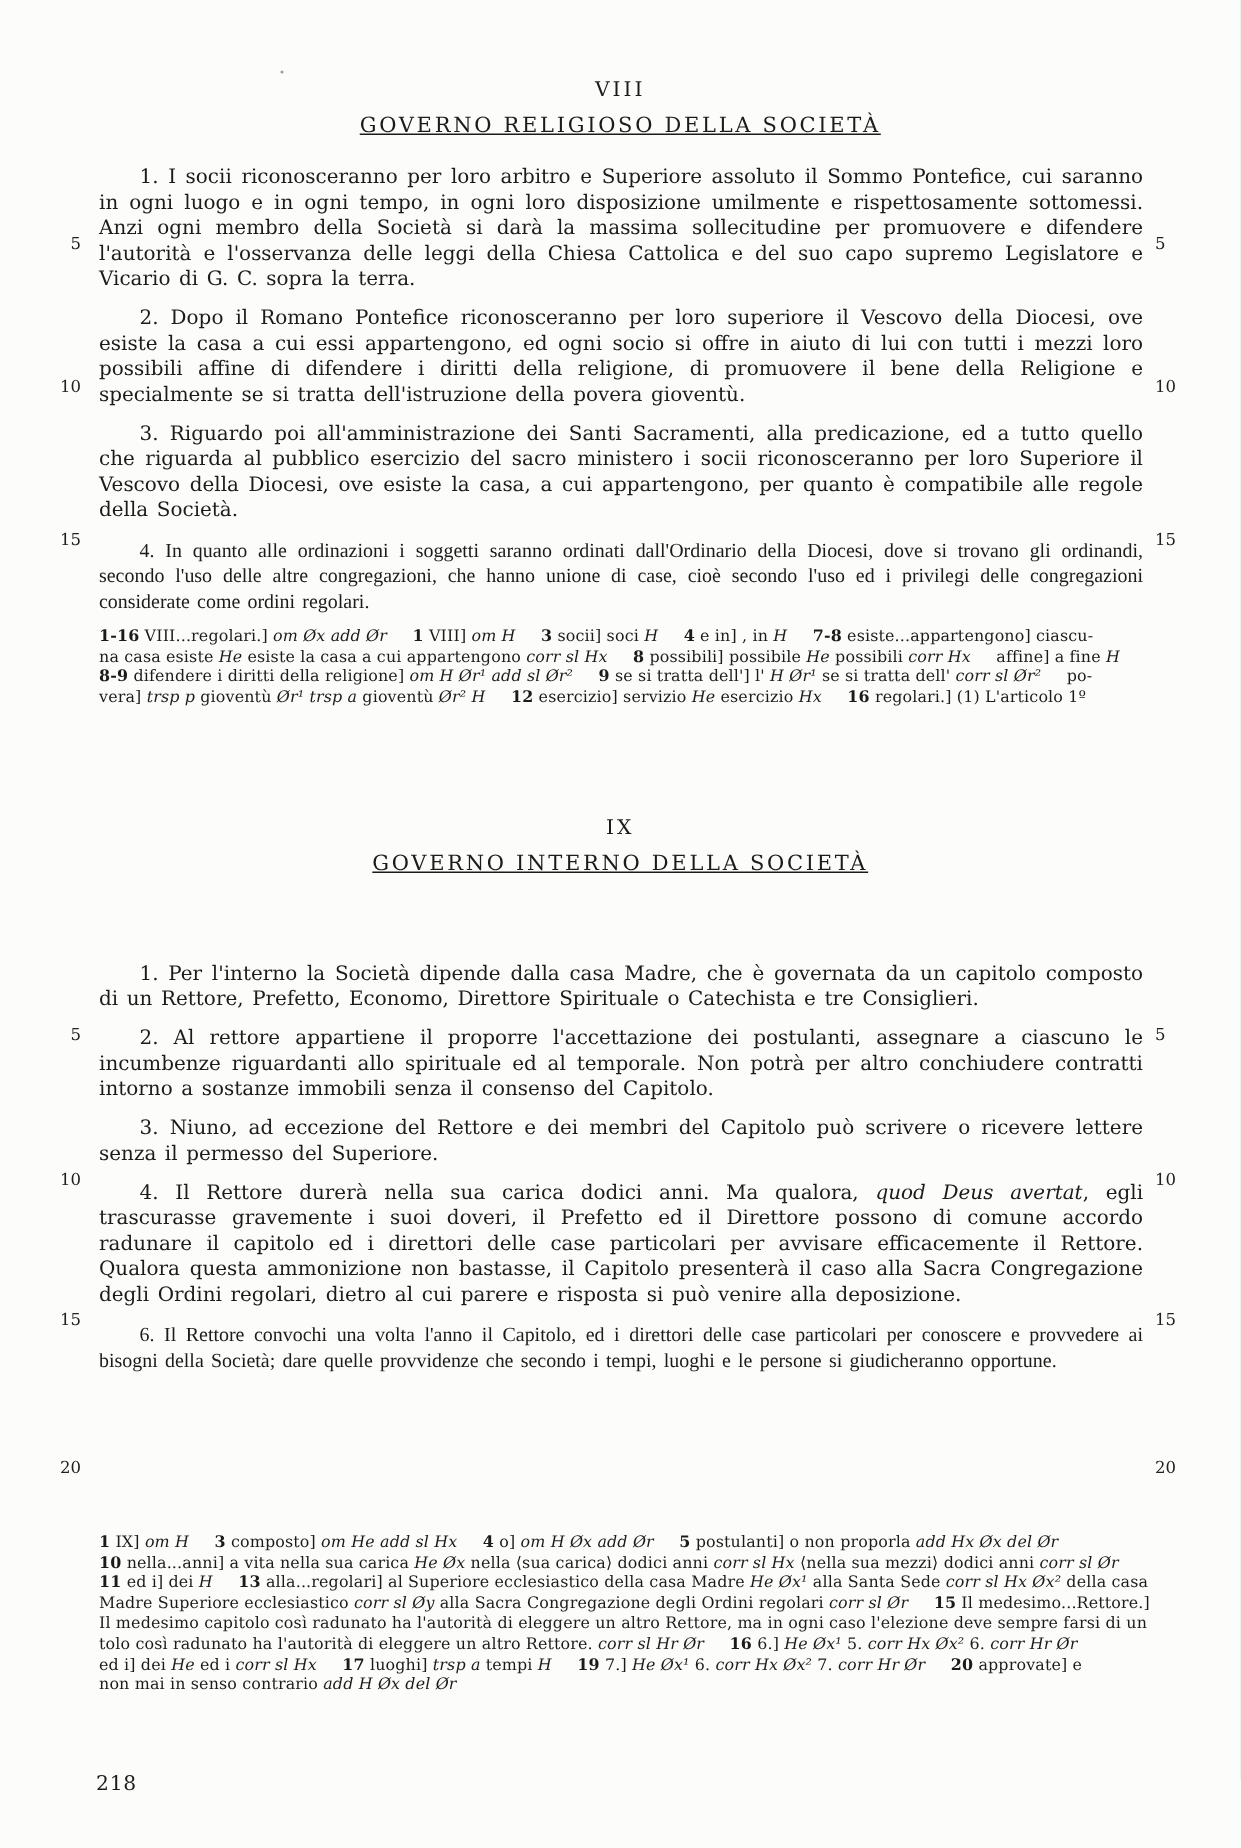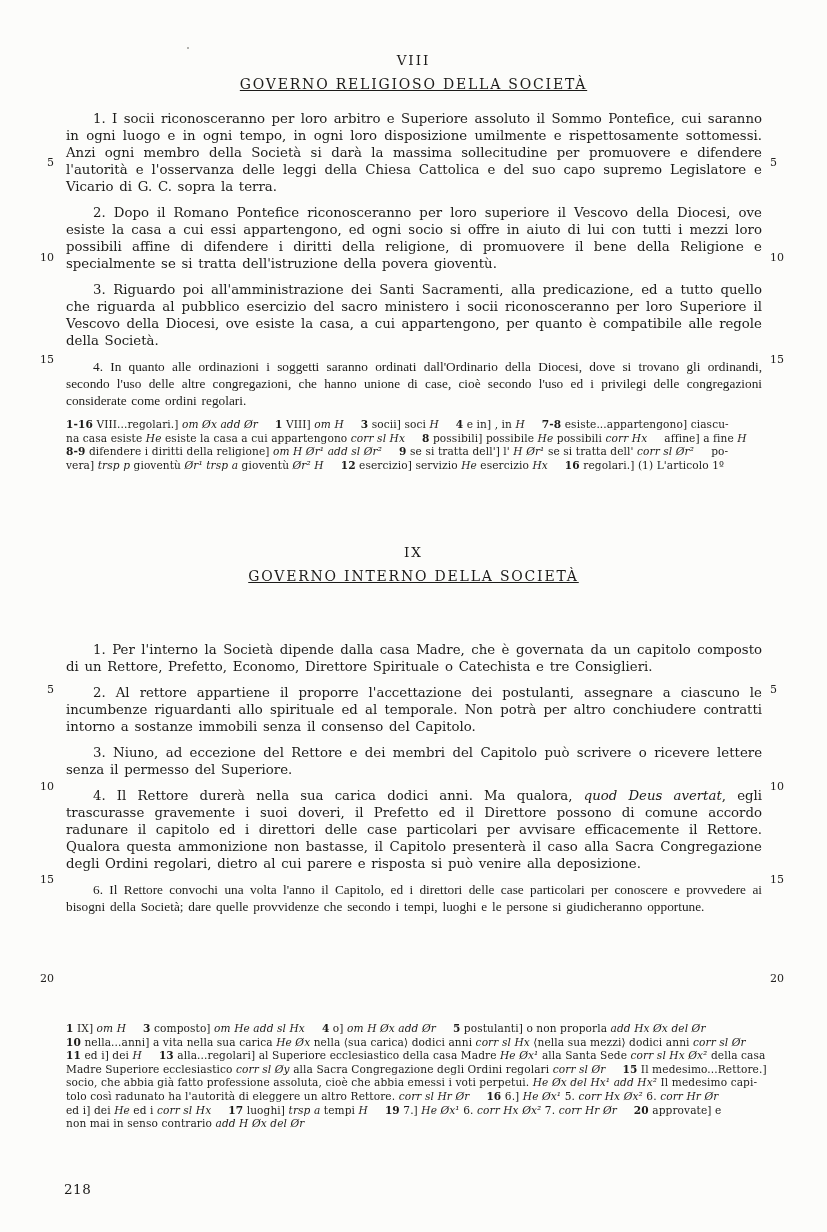--- a/index.html
+++ b/index.html
@@ -94,21 +94,21 @@
       <p><span>3. Niuno, ad eccezione del Rettore e dei membri del Capitolo può scrivere o ricevere lettere senza il permesso del Superiore.</span></p>
       <p><span>4. Il Rettore durerà nella sua carica dodici anni. Ma qualora, </span><span class="it">quod Deus avertat</span><span>, egli trascurasse gravemente i suoi doveri, il Prefetto ed il Direttore possono di comune accordo radunare il capitolo ed i direttori delle case particolari per avvisare efficacemente il Rettore. Qualora questa ammonizione non bastasse, il Capitolo presenterà il caso alla Sacra Congregazione degli Ordini regolari, dietro al cui parere e risposta si può venire alla deposizione.</span></p>
       <p><span>6. Il Rettore convochi una volta l'anno il Capitolo, ed i direttori delle case particolari per conoscere e provvedere ai bisogni della Società; dare quelle provvidenze che secondo i tempi, luoghi e le persone si giudicheranno opportune.</span></p>
     </div>
 
   <div class="apparatus" style="top:1022px;">
       <div class="app-line"><span class="bd">1</span><span> IX] </span><span class="it">om H</span><span class="gap"></span><span class="bd">3</span><span> composto] </span><span class="it">om He add sl Hx</span><span class="gap"></span><span class="bd">4</span><span> o] </span><span class="it">om H Øx add Ør</span><span class="gap"></span><span class="bd">5</span><span> postulanti] o non proporla </span><span class="it">add Hx Øx del Ør</span></div>
       <div class="app-line"><span class="bd">10</span><span> nella...anni] a vita nella sua carica </span><span class="it">He Øx</span><span> nella ⟨sua carica⟩ dodici anni </span><span class="it">corr sl Hx</span><span> ⟨nella sua mezzi⟩ dodici anni </span><span class="it">corr sl Ør</span></div>
       <div class="app-line"><span class="bd">11</span><span> ed i] dei </span><span class="it">H</span><span class="gap"></span><span class="bd">13</span><span> alla...regolari] al Superiore ecclesiastico della casa Madre </span><span class="it">He Øx¹</span><span> alla Santa Sede </span><span class="it">corr sl Hx Øx²</span><span> della casa</span></div>
       <div class="app-line"><span>Madre Superiore ecclesiastico </span><span class="it">corr sl Øy</span><span> alla Sacra Congregazione degli Ordini regolari </span><span class="it">corr sl Ør</span><span class="gap"></span><span class="bd">15</span><span> Il medesimo...Rettore.]</span></div>
-      <div class="app-line"><span>socio, che abbia già fatto professione assoluta, cioè che abbia emessi i voti perpetui. </span><span class="it">He Øx del Hx¹ add Hx²</span><span> Il medesimo capi-</span></div>
+      <div class="app-line"><span>Il medesimo capitolo così radunato ha l'autorità di eleggere un altro Rettore, ma in ogni caso l'elezione deve sempre farsi di un</span></div>
       <div class="app-line"><span>tolo così radunato ha l'autorità di eleggere un altro Rettore. </span><span class="it">corr sl Hr Ør</span><span class="gap"></span><span class="bd">16</span><span> 6.] </span><span class="it">He Øx¹</span><span> 5. </span><span class="it">corr Hx Øx²</span><span> 6. </span><span class="it">corr Hr Ør</span></div>
       <div class="app-line"><span>ed i] dei </span><span class="it">He</span><span> ed i </span><span class="it">corr sl Hx</span><span class="gap"></span><span class="bd">17</span><span> luoghi] </span><span class="it">trsp a</span><span> tempi </span><span class="it">H</span><span class="gap"></span><span class="bd">19</span><span> 7.] </span><span class="it">He Øx¹</span><span> 6. </span><span class="it">corr Hx Øx²</span><span> 7. </span><span class="it">corr Hr Ør</span><span class="gap"></span><span class="bd">20</span><span> approvate] e</span></div>
       <div class="app-line"><span>non mai in senso contrario </span><span class="it">add H Øx del Ør</span></div>
     </div>
 
   <div>
       <span class="margin-num left" style="top: 684px;">5</span>
       <span class="margin-num right" style="top: 684px;">5</span>
       <span class="margin-num left" style="top: 781px;">10</span>
       <span class="margin-num right" style="top: 781px;">10</span>

